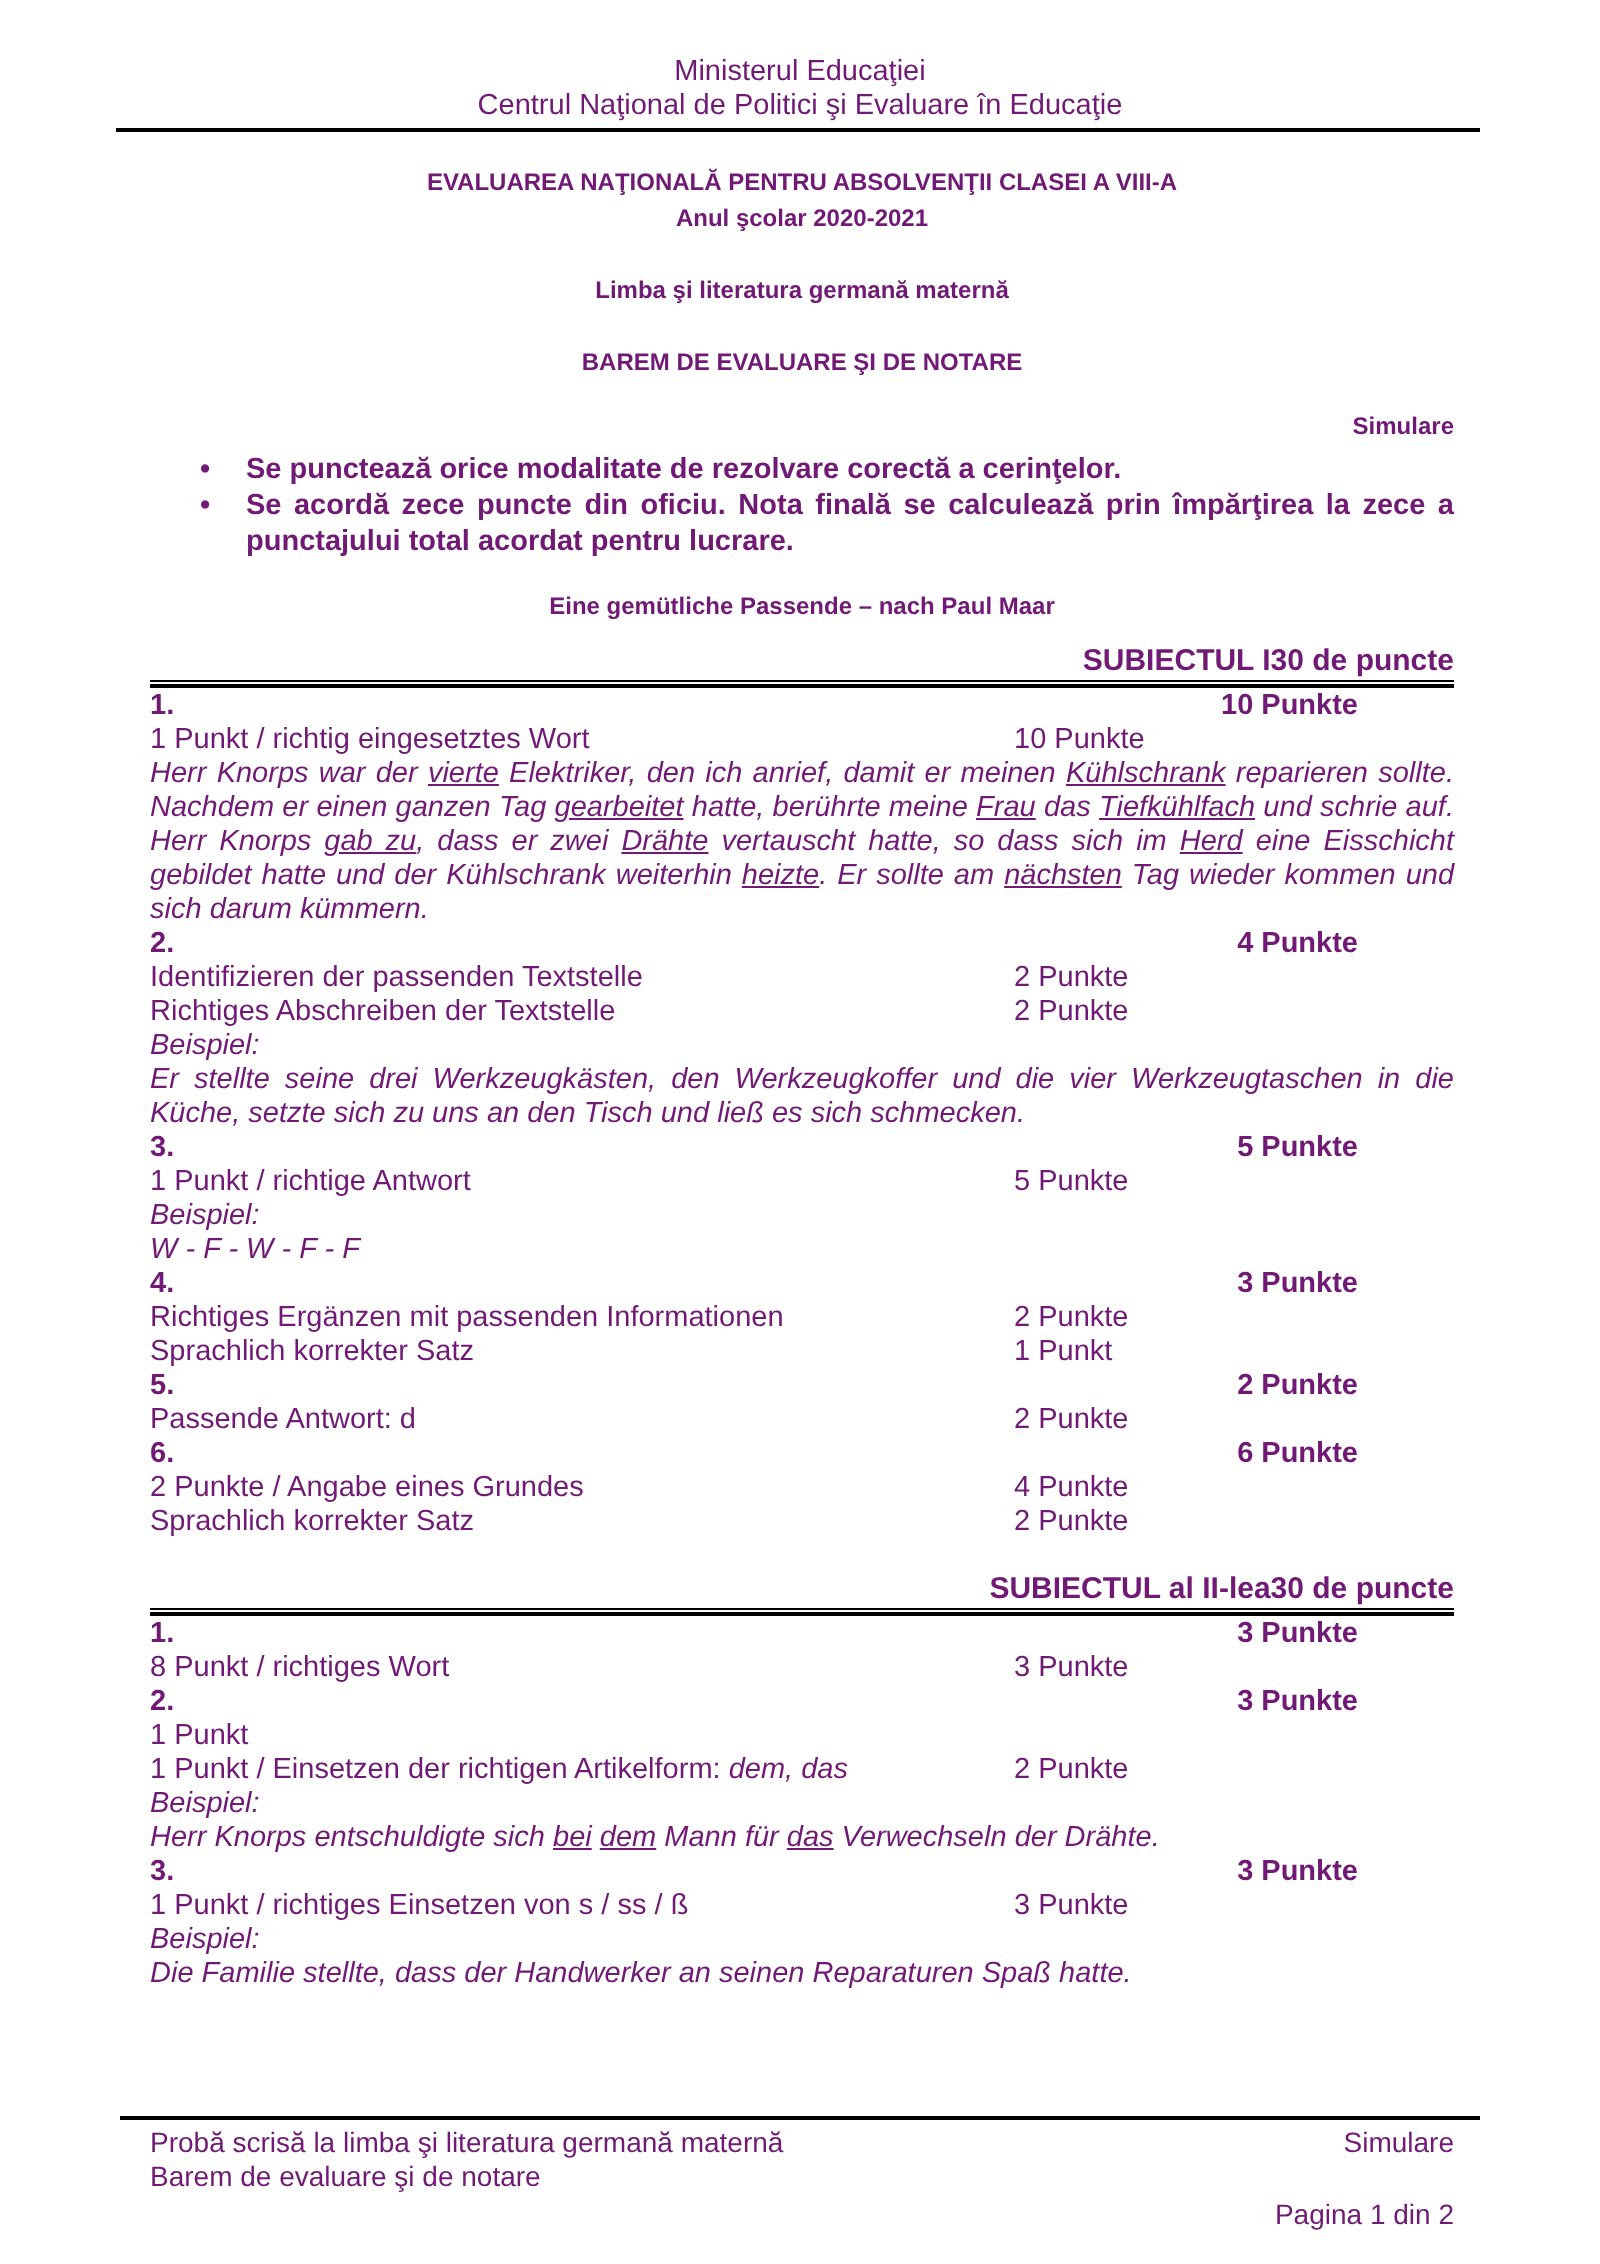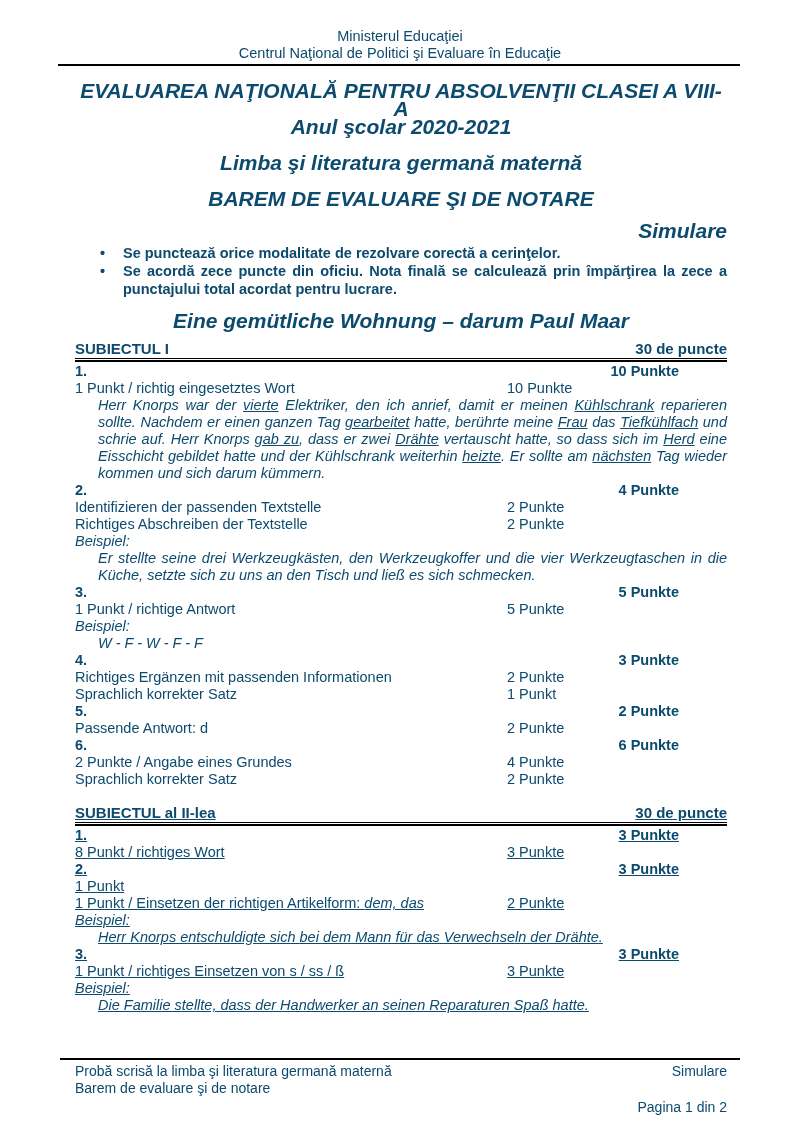--- a/index.html
+++ b/index.html
@@ -1,56 +1,56 @@
 <!DOCTYPE html>
 <html><head>
 <meta charset="utf-8">
 <style>
   html,body{margin:0;padding:0;background:#ffffff;}
   .page{
     position:relative;
     width:800px;height:1132px;
-    background:#fff;color:#0c4a6e;
+    background:#fff;color:#701a75;
     font-family:"Liberation Sans", sans-serif;
     font-size:14.5px;
     overflow:hidden;
     box-sizing:border-box;
   }
   .c{text-align:center;}
   .r{text-align:right;}
   .b{font-weight:bold;}
   .it{font-style:italic;}
   .u{text-decoration:underline;}
-  .t{font-size:21px;line-height:18px;font-style:italic;}
+  .t{font-size:12px;line-height:18px;}
   .mt18{margin-top:18px;}
   .mt14{margin-top:14px;}
 
   .hdr{margin-top:28px;line-height:17px;}
   .hdr-rule{border-top:2px solid #000;margin:2px 60px 0 58px;height:0;}
 
   .content{margin:0 73px 0 75px;}
   .exam-title{margin-top:16px;}
 
   .rules{list-style:none;margin:4px 0 0 0;padding:0 0 0 48px;}
   .rules li{
     position:relative;font-weight:bold;line-height:18px;text-align:justify;
   }
   .rules li::before{content:"\2022";position:absolute;left:-23px;font-weight:bold;}
 
   .subjects section{margin-top:10px;}
   .subj-head{border-bottom:2px solid #000;padding-bottom:1px;margin-bottom:1px;}
   .subj-head-inner{
-    display:flex;justify-content:space-between;
+    display:flex;justify-content:flex-end;
     border-bottom:1px solid #000;font-size:15px;line-height:18px;
   }
   .line{display:flex;line-height:17px;}
   .pts-r{margin-left:auto;margin-right:48px;}
   .crit-label{flex:0 0 432px;}
   .example{line-height:17px;}
-  .para{line-height:17px;margin-left:23px;}
+  .para{line-height:17px;}
   .just{text-align:justify;}
 
   .footer{position:absolute;left:60px;right:60px;top:1058px;}
   .f-rule{border-top:2px solid #000;height:0;}
   .f-inner{margin:3px 13px 0 15px;line-height:17px;font-size:14px;}
   .f-row{display:flex;justify-content:space-between;text-align:center;}
   .f-page{text-align:right;margin-top:2px;}
 </style>
 </head>
 <body>
@@ -68,21 +68,21 @@
     <div class="c b t">Anul şcolar 2020-2021</div>
     <div class="c b t mt18">Limba şi literatura germană maternă</div>
     <div class="c b t mt18">BAREM DE EVALUARE ŞI DE NOTARE</div>
     <div class="r b t mt14">Simulare</div>
 
     <ul class="rules">
       <li><span>Se punctează orice modalitate de rezolvare corectă a cerinţelor.</span></li>
       <li><span>Se acordă zece puncte din oficiu. Nota finală se calculează prin împărţirea la zece a punctajului total acordat pentru lucrare.</span></li>
     </ul>
 
-    <div class="c b t mt14">Eine gemütliche Wohnung – darum Paul Maar</div>
+    <div class="c b t mt14">Eine gemütliche Passende – nach Paul Maar</div>
 
     <div class="subjects">
         <section>
           <div class="subj-head">
             <div class="subj-head-inner">
               <span class="b">SUBIECTUL I</span>
               <span class="b">30 de puncte</span>
             </div>
           </div>
           <div class="line">
@@ -144,21 +144,21 @@
           </div>
           <div class="line">
             <span class="crit-label">2 Punkte / Angabe eines Grundes</span>
             <span>4 Punkte</span>
           </div>
           <div class="line">
             <span class="crit-label">Sprachlich korrekter Satz</span>
             <span>2 Punkte</span>
           </div>
         </section>
-        <section style="margin-top: 16px; text-decoration: underline;">
+        <section style="margin-top: 16px;">
           <div class="subj-head">
             <div class="subj-head-inner">
               <span class="b">SUBIECTUL al II-lea</span>
               <span class="b">30 de puncte</span>
             </div>
           </div>
           <div class="line">
             <span class="b">1.</span>
             <span class="b pts-r">3 Punkte</span>
           </div>

